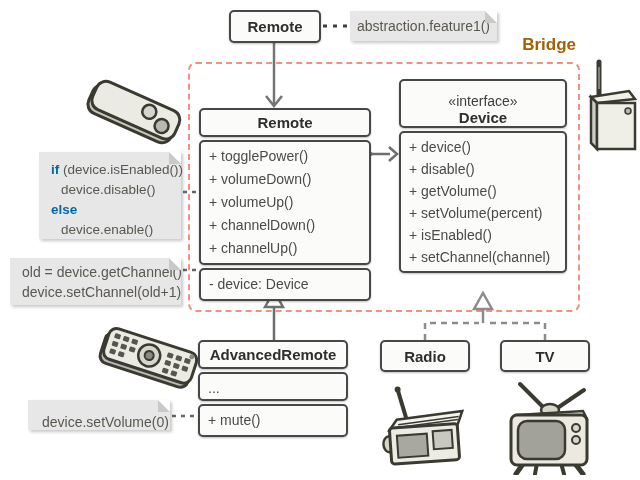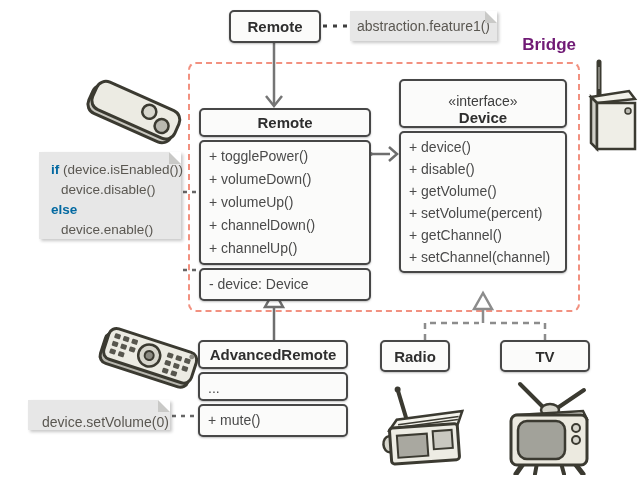--- a/index.html
+++ b/index.html
@@ -2,21 +2,21 @@
 <html><head>
 <meta charset="utf-8">
 <style>
   html,body{margin:0;padding:0;background:#fff;}
   #canvas{position:relative;width:640px;height:480px;background:#ffffff;overflow:hidden;
           font-family:"Liberation Sans","DejaVu Sans",sans-serif;}
   
   .bridge-rect{position:absolute;left:188px;top:62px;width:388px;height:246px;
                border:2px dashed #f29180;border-radius:8px;}
   .bridge-label{position:absolute;left:498px;top:35px;width:78px;text-align:right;
-                color:#701a75;font-weight:bold;font-size:17px;}
+                color:#a16207;font-weight:bold;font-size:17px;}
   
   .uml{position:absolute;}
   .sec{background:#fbfbfa;border:2px solid #474747;border-radius:5px;
        box-shadow:0 1px 2px rgba(0,0,0,.25);margin-bottom:3px;box-sizing:border-box;}
   .sec.head{font-weight:bold;color:#2e2e2e;font-size:15px;text-align:center;
             display:flex;flex-direction:column;justify-content:center;}
   .stereo{font-weight:normal;font-size:14px;color:#3e3e3e;margin-top:12px;}
   .sec.rows{font-size:14px;color:#4a4a4a;padding:3px 6px 3px 8px;}
   .sec.rows .m{line-height:23px;white-space:nowrap;}
   .dev .sec.rows .m{line-height:22px;}
@@ -102,52 +102,56 @@
   <div class="uml dev" style="left:399px;top:79px;width:168px">
     <div class="sec head" style="height:49px">
       <div class="stereo">«interface»</div>
       <div>Device</div>
     </div>
     <div class="sec rows">
         <div class="m">+ device()</div>
         <div class="m">+ disable()</div>
         <div class="m">+ getVolume()</div>
         <div class="m">+ setVolume(percent)</div>
-        <div class="m">+ getChannel()</div>
+        <div class="m">+ isEnabled()</div>
         <div class="m">+ setChannel(channel)</div>
       </div>
   </div>
 
   <div class="note" style="left:39px;top:152px;width:142px;height:87px;padding:8px 8px 6px 12px">
     <div class="code-line">
       <b>if</b> <span>(device.isEnabled())</span>
     </div>
     <div class="code-line indent">device.disable()</div>
     <div class="code-line">
       <b>else</b>
     </div>
     <div class="code-line indent">device.enable()</div>
   </div>
 
+  <div class="note" style="left:10px;top:258px;width:171px;height:47px;padding:4px 8px 4px 12px;font-size:14px">
+      <div class="code-line">old = device.getChannel()</div>
+      <div class="code-line">device.setChannel(old+1)</div>
+    </div>
 
   <div class="uml" style="left:198px;top:340px;width:150px">
     <div class="sec head" style="height:29px">AdvancedRemote</div>
     <div class="sec rows" style="height:29px">
         <div class="m">...</div>
       </div>
     <div class="sec rows" style="height:33px;display:flex;align-items:center">
         <div class="m">+ mute()</div>
       </div>
   </div>
 
   <div class="note" style="left:28px;top:400px;width:142px;height:30px;display:flex;align-items:flex-end;padding-left:14px;font-size:14px">
     <span>device.setVolume(0)</span>
   </div>
 
-  <div class="uml" style="left:380px;top:340px;width:70px">
+  <div class="uml" style="left:380px;top:340px;width:90px">
     <div class="sec head" style="height:32px">Radio</div>
   </div>
   <div class="uml" style="left:500px;top:340px;width:90px">
     <div class="sec head" style="height:32px">TV</div>
   </div>
 
   <svg class="illus" style="left:78px;top:70px" width="115" height="85" viewBox="0 0 115 85">
     <g transform="rotate(24 57 42)">
       <rect x="10" y="30" width="90" height="30" rx="10" fill="#c9c8c0" stroke="#3b3a31" stroke-width="3"></rect>
       <rect x="12" y="25" width="90" height="30" rx="10" fill="#ecebe3" stroke="#3b3a31" stroke-width="3"></rect>

